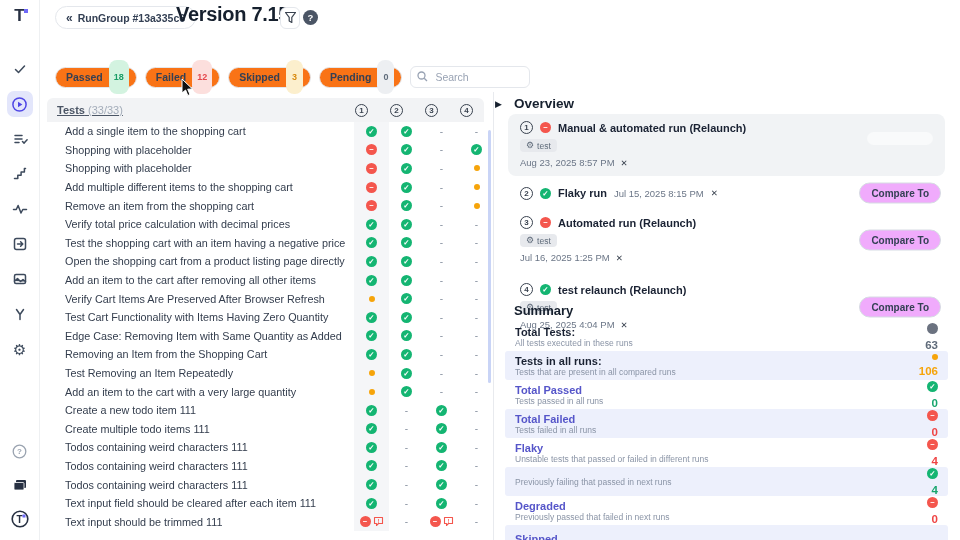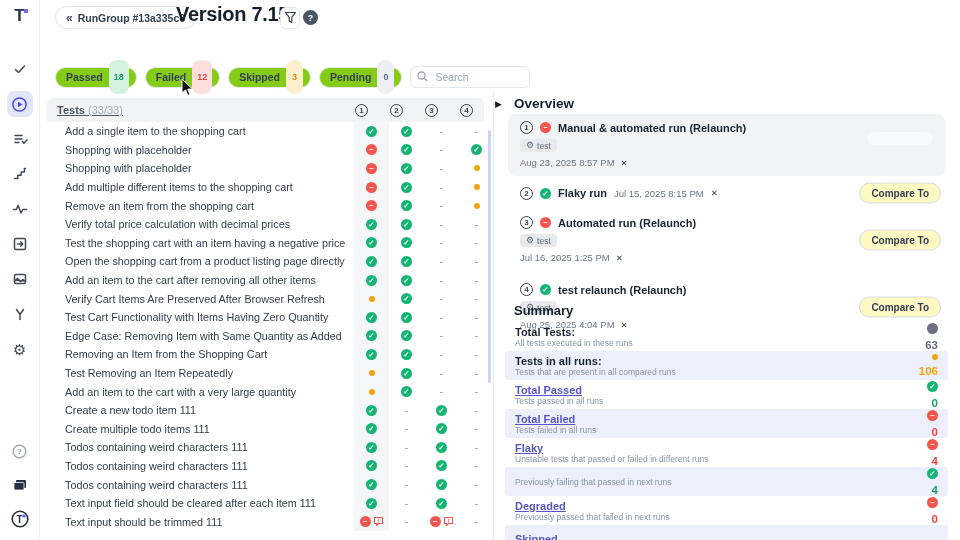--- a/index.html
+++ b/index.html
@@ -28,21 +28,21 @@
   .page-title { position:absolute; left:176px; top:3px; font-size:20px; font-weight:800; color:#16202e; letter-spacing:-0.3px;}
   .filter-btn { position:absolute; left:280px; top:7px; width:20px; height:22px; border:1px solid #e4e7ec;
     border-radius:6px; background:#fff; display:flex; align-items:center; justify-content:center; cursor:pointer;}
   .help-btn { position:absolute; left:303px; top:10px; width:15px; height:15px; border-radius:50%;
     background:#4b5565; color:#fff; font-size:9.5px; font-weight:700; display:flex; align-items:center;
     justify-content:center; cursor:pointer; }
 
   
   .chips-row { position:absolute; left:55px; top:66px; display:flex; align-items:center; gap:8px; }
   .chip { height:21px; display:flex; align-items:center; gap:6px; padding:0 7px 0 10px;
-    border:1px solid #e4e7ec; border-radius:12px; background:#84cc16; cursor:pointer;
+    border:1px solid #e4e7ec; border-radius:12px; background:#f97316; cursor:pointer;
     font-size:10.5px; font-weight:700; color:#344054; }
   .badge { min-width:17px; height:14px; padding:17px 5px; border-radius:8px; display:flex; align-items:center;
     justify-content:center; font-size:9px; font-weight:700; }
   .badge.green { background:#d3f3e0; color:#1a9d66; }
   .badge.red   { background:#fcdfdd; color:#e5484d; }
   .badge.amber { background:#fcefcd; color:#d98a0f; }
   .badge.gray  { background:#edeff2; color:#5f6b7a; }
   .searchbox { position:relative; height:22px; width:120px; }
   .searchbox input { width:100%; height:100%; border:1px solid #e4e7ec; border-radius:6px;
     padding:0 6px 0 24px; font-size:10.5px; color:#344054; outline:none; background:#fff;}
@@ -86,33 +86,33 @@
   .run-title { font-size:11px; font-weight:800; color:#1a2233; }
   .run-date { font-size:9.5px; color:#6b7687; margin-top:5px; display:flex; align-items:center; gap:6px;}
   .run-date .x, .run-inline .x { color:#39424f; font-size:8.5px; cursor:pointer; }
   .tagchip { display:inline-flex; align-items:center; gap:3px; background:#e7e9ed; border-radius:4px;
     height:13px; padding:0 6px; font-size:8.5px; color:#5f6b7a; margin-top:5px; }
   .tagchip .g { font-size:9px; line-height:1; }
   .run-inline { position:relative; width:437px; height:24px; display:flex; align-items:center; gap:7px;
     padding-left:12px; margin-bottom:4px;}
   .run-inline .run-date-in { font-size:9.5px; color:#6b7687; }
   .cmp-btn { position:absolute; right:4px; top:50%; transform:translateY(-50%); height:21px; padding:0 11px;
-    border:1px solid #d6dbe3; border-radius:13px; background:#fef9c3; font-size:10px; font-weight:600;
+    border:1px solid #d6dbe3; border-radius:13px; background:#f0abfc; font-size:10px; font-weight:600;
     color:#344054; cursor:pointer; }
   .ghost-pill { position:absolute; right:12px; top:18px; width:66px; height:13px;
     background:rgba(255,255,255,0.55); border-radius:7px; color:rgba(255,255,255,0.9); font-size:8px;
     display:flex; align-items:center; justify-content:center; overflow:hidden;}
 
   .sum-title { position:absolute; left:514px; top:303px; font-size:13px; font-weight:800; color:#16202e; }
   .summary { position:absolute; left:505px; top:322px; width:443px; }
   .sum-row { display:flex; align-items:center; height:29px; padding:0 10px 0 10px; border-radius:3px; }
   .sum-row.alt { background:#edf0fc; }
   .sum-left { flex:1; min-width:0; }
   .sum-h { font-size:11px; font-weight:800; color:#1a2233; line-height:12px;}
-  .sum-h.link { color:#5555c9; text-decoration:underline; cursor:pointer; }
+  .sum-h.link { color:#5555c9; cursor:pointer; }
   .sum-d { font-size:8.5px; color:#8a94a6; margin-top:1px; line-height:9px;}
   .sum-val { display:flex; align-items:flex-end; gap:5px; font-size:11.5px; font-weight:700;flex-direction:column; }
   .sum-val .st.g { background:#6b7280; }
   .v-gray{color:#5f6b7a}.v-amber{color:#f6a40a}.v-green{color:#17a56d}.v-red{color:#ef4444}
 
   .cursor { position:absolute; left:181px; top:79px; z-index:50; pointer-events:none; }
 </style>
 </head>
 <body>
 

